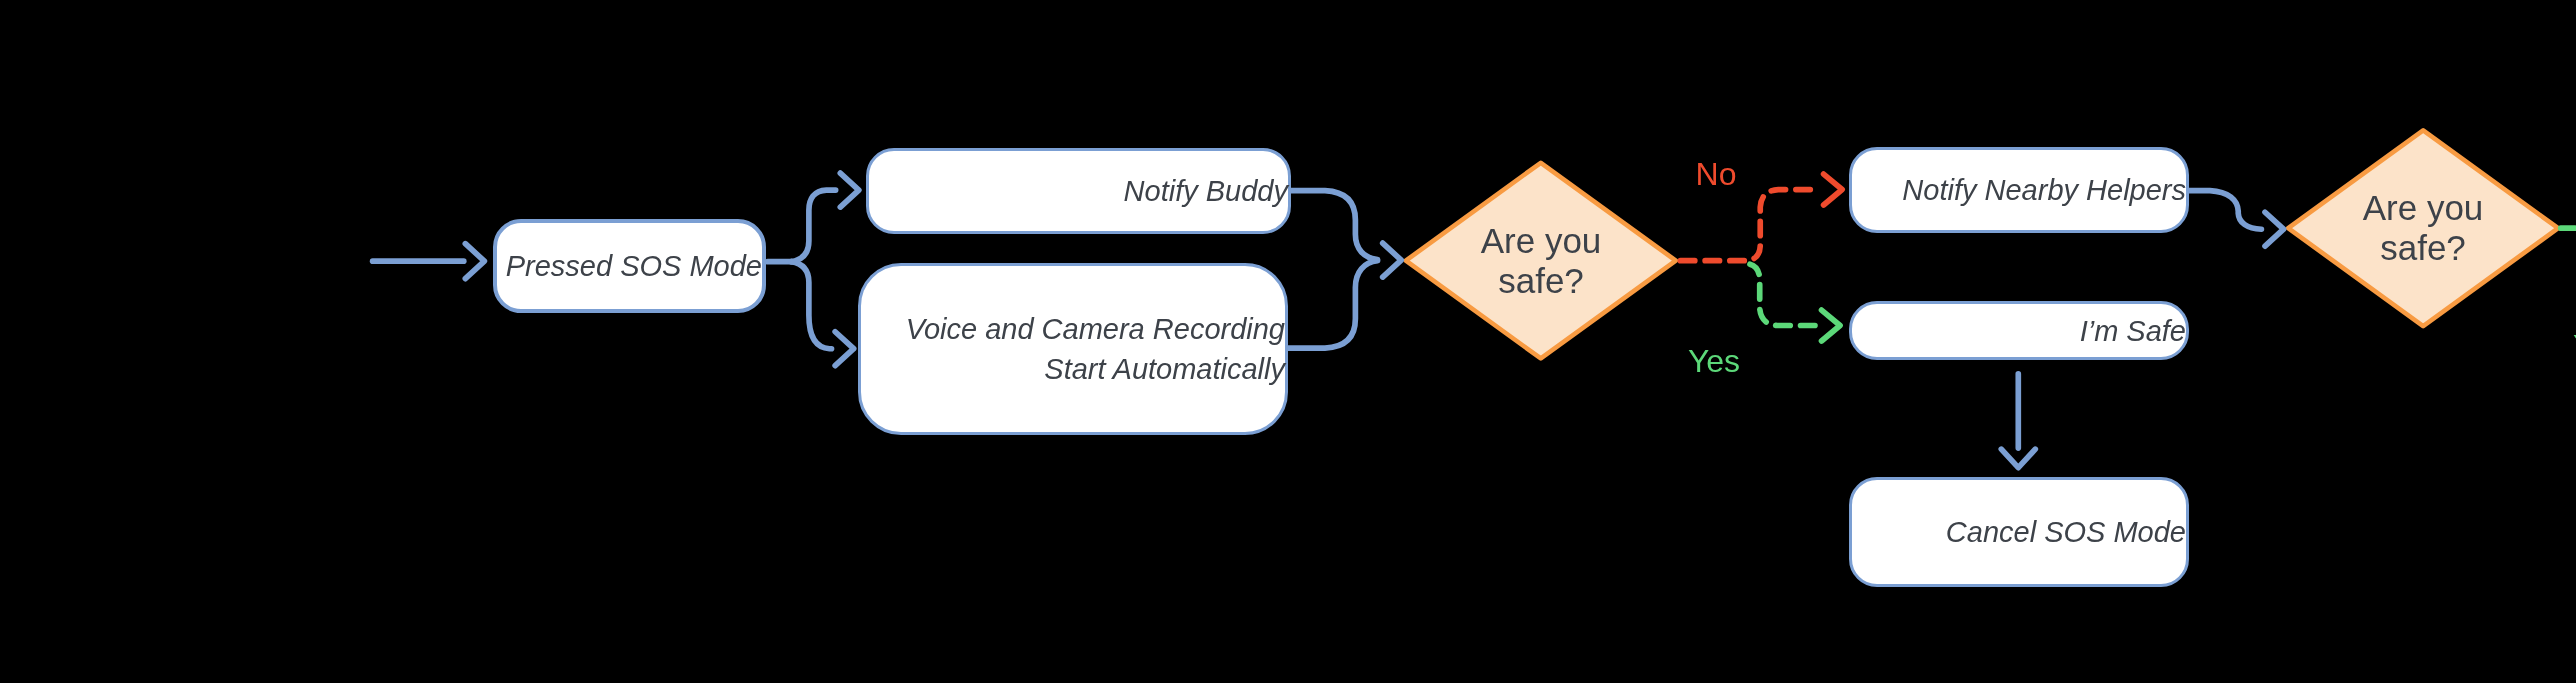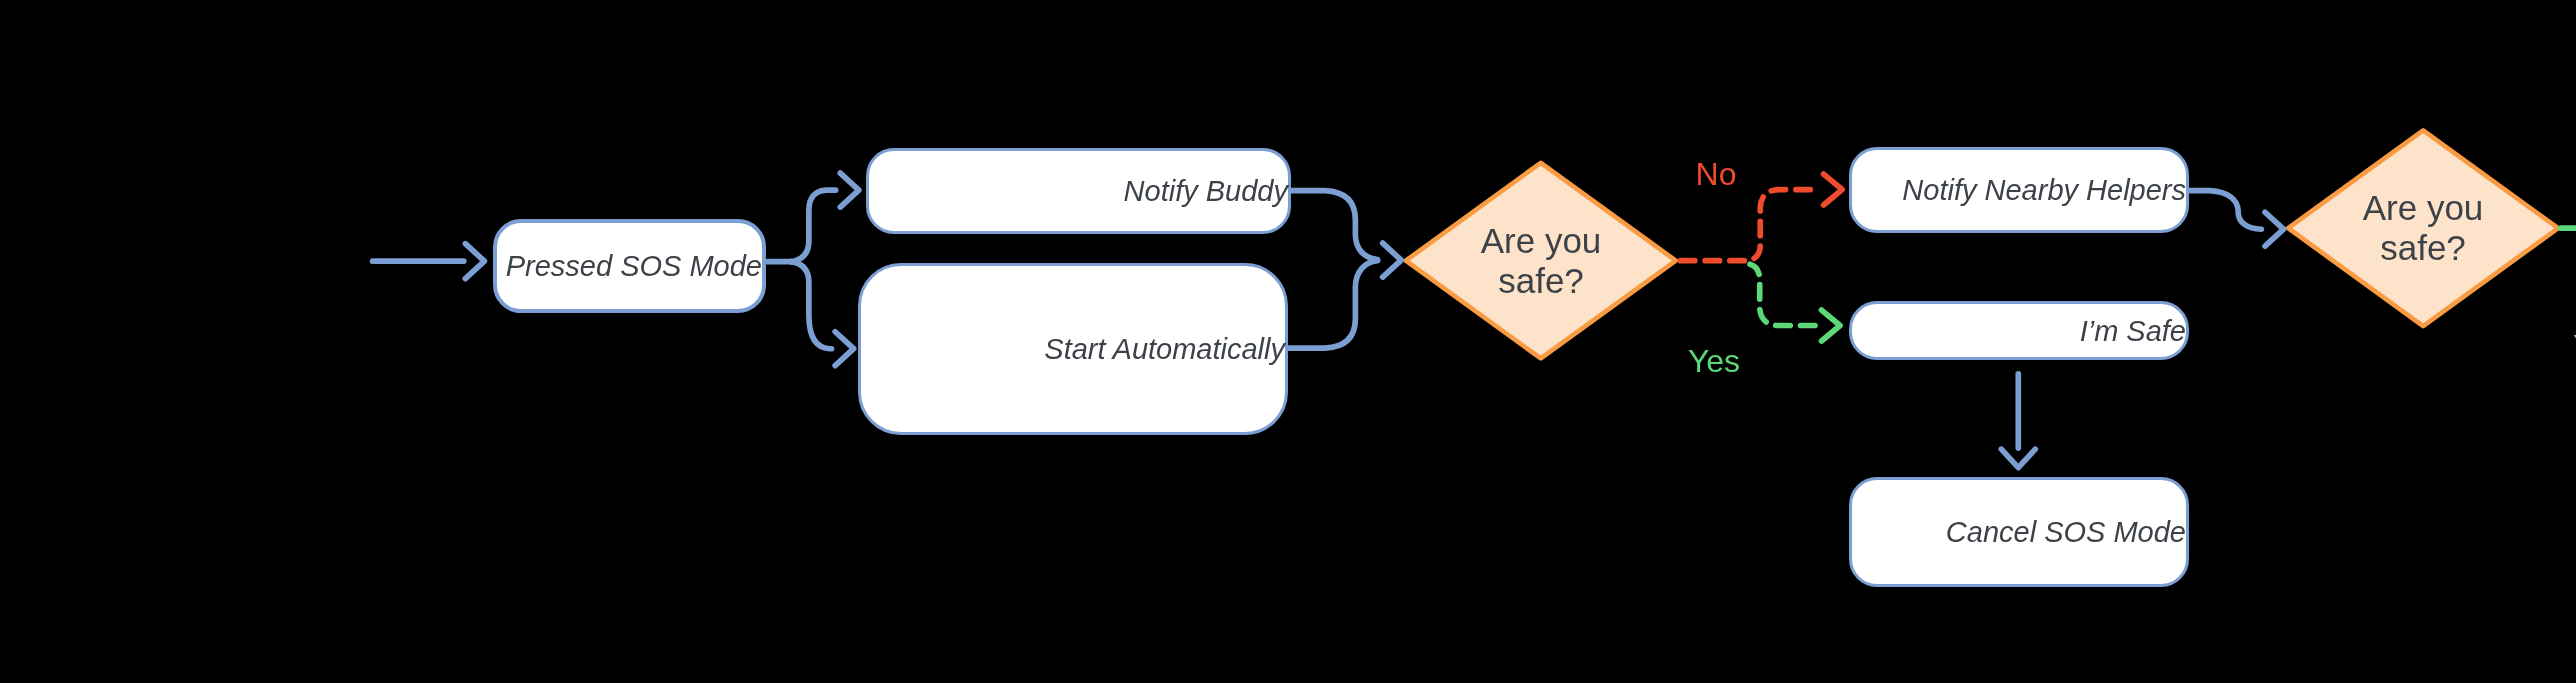--- a/index.html
+++ b/index.html
@@ -139,20 +139,21 @@
 
   <div class="node thick" style="left:493px; top:219px; width:273px; height:94px;">
     <span>Pressed SOS Mode</span>
   </div>
 
   <div class="node" style="left:866px; top:148px; width:425px; height:86px;">
     <span>Notify Buddy</span>
   </div>
 
   <div class="node big" style="left:858px; top:263px; width:430px; height:172px;">
+    <span>Voice and Camera Recording</span>
     <span>Start Automatically</span>
   </div>
 
   <div class="decision-label" style="left:1438px; top:221px;">
     <div>Are you</div>
     <div>safe?</div>
   </div>
 
   <div class="edge-label no" style="left:1675px; top:159px;">No</div>
   <div class="edge-label yes" style="left:1673px; top:346px;">Yes</div>

